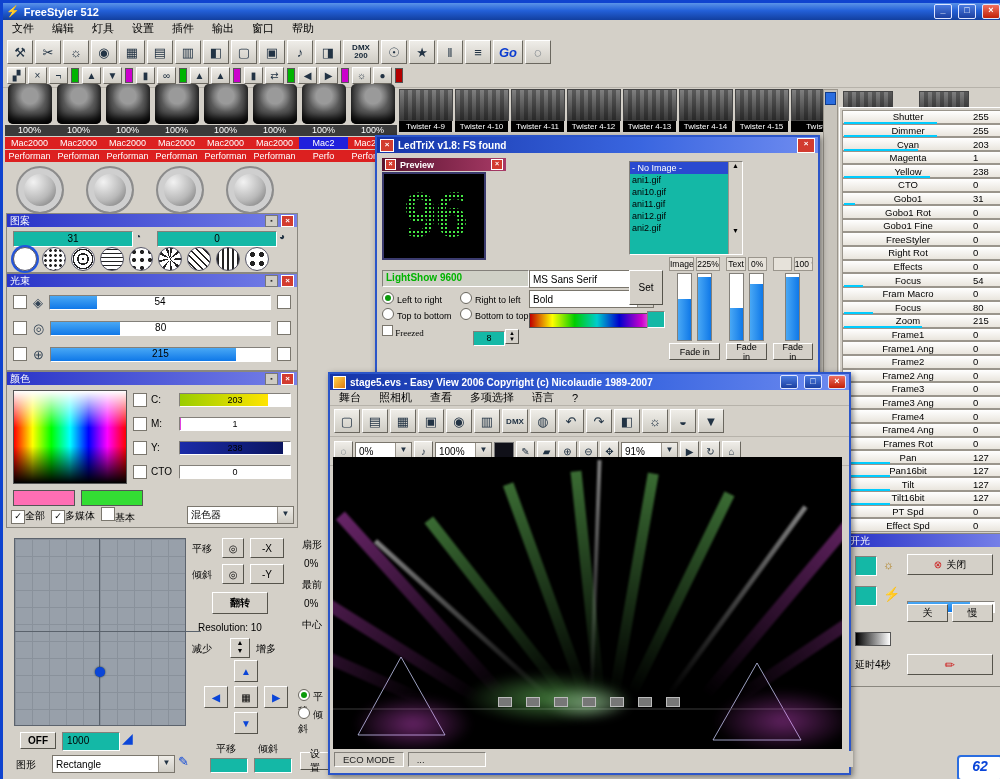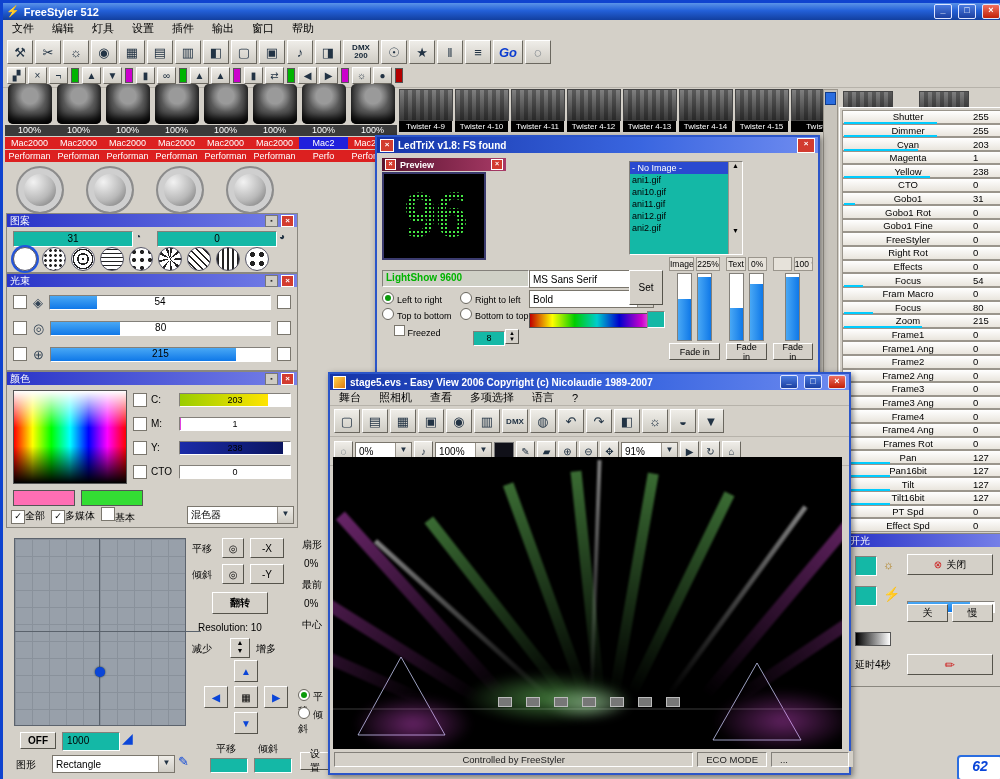--- a/index.html
+++ b/index.html
@@ -554,21 +554,21 @@
       <span>Bold</span>
         <b>▼</b>
     </div>
     <button class="btn p" style="left:252px;top:117px;width:34px;height:35px">Set</button>
 
     <div class="p" id="lt-radios" style="left:5px;top:138px;width:145px;height:48px;font-size:9px">
         <span style="position: absolute; left: 0px; top: 0px; white-space: nowrap;"><i class="radio on"></i><span>Left to right</span></span>
         <span style="position: absolute; left: 78px; top: 0px; white-space: nowrap;"><i class="radio"></i><span>Right to left</span></span>
         <span style="position: absolute; left: 0px; top: 16px; white-space: nowrap;"><i class="radio"></i><span>Top to bottom</span></span>
         <span style="position: absolute; left: 78px; top: 16px; white-space: nowrap;"><i class="radio"></i><span>Bottom to top</span></span>
-        <span style="position: absolute; left: 12px; top: 34px;"><span class="cbx" style="width: 9px; height: 9px;"></span><span> Freezed</span></span>
+        <span style="position: absolute; left: 0px; top: 34px; font-family: Liberation Serif, serif;"><span class="cbx" style="width: 9px; height: 9px;"></span><span> Freezed</span></span>
       </div>
     <span class="p" style="left:96px;top:176px">
       <span class="inset" style="display:inline-block;width:30px;height:13px;font-size:9px;text-align:center;line-height:12px">8</span><span class="b3" style="display:inline-block;width:12px;height:13px;font-size:6px;text-align:center;line-height:6px">▲<br>▼</span>
     </span>
     <div class="rainbow p" style="left:152px;top:160px;width:134px;height:13px"></div>
     <span class="inset p" style="left:270px;top:158px;width:16px;height:15px"></span>
 
 
     <div class="inset p" id="lt-files" style="left:252px;top:8px;width:112px;height:92px;font-size:9px;overflow:hidden">
       <div class="p" style="right:0;top:0;width:13px;height:100%;background:#d4d0c8;border-left:1px solid #9a958c;text-align:center;font-size:7px">▲<div style="height:58px"></div>▼</div>
@@ -719,17 +719,16 @@
         <div style="position: absolute; left: 193px; top: 240px; width: 12px; height: 8px; background: rgb(119, 119, 119); border: 1px solid rgb(187, 187, 187);"></div>
         <div style="position: absolute; left: 221px; top: 240px; width: 12px; height: 8px; background: rgb(119, 119, 119); border: 1px solid rgb(187, 187, 187);"></div>
         <div style="position: absolute; left: 249px; top: 240px; width: 12px; height: 8px; background: rgb(119, 119, 119); border: 1px solid rgb(187, 187, 187);"></div>
         <div style="position: absolute; left: 277px; top: 240px; width: 12px; height: 8px; background: rgb(119, 119, 119); border: 1px solid rgb(187, 187, 187);"></div>
         <div style="position: absolute; left: 305px; top: 240px; width: 12px; height: 8px; background: rgb(119, 119, 119); border: 1px solid rgb(187, 187, 187);"></div>
         <div style="position: absolute; left: 333px; top: 240px; width: 12px; height: 8px; background: rgb(119, 119, 119); border: 1px solid rgb(187, 187, 187);"></div>
       </div>
   </div>
 
   <div class="p" style="left:0;top:377px;width:515px;height:16px;background:#d4d0c8;display:flex;gap:4px;align-items:center;padding:0 4px">
-    <span class="statusseg" style="flex:1;text-align:center">Controlled by FreeStyler</span>
     <span class="statusseg">ECO MODE</span>
     <span class="statusseg" style="width:60px">...</span>
   </div>
 </div>
 
 </body></html>

